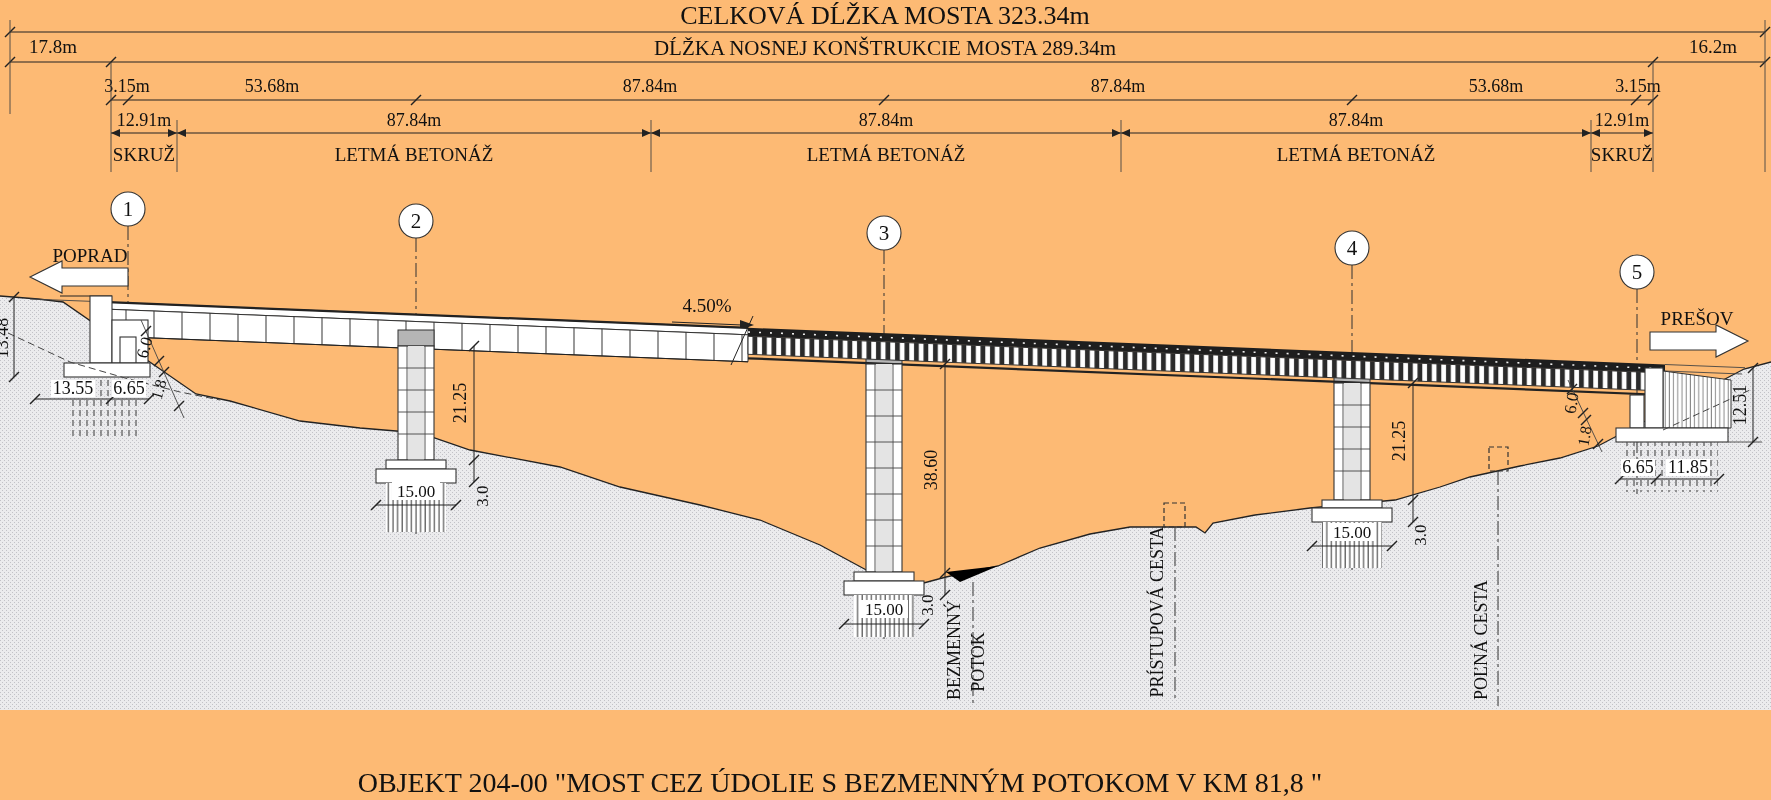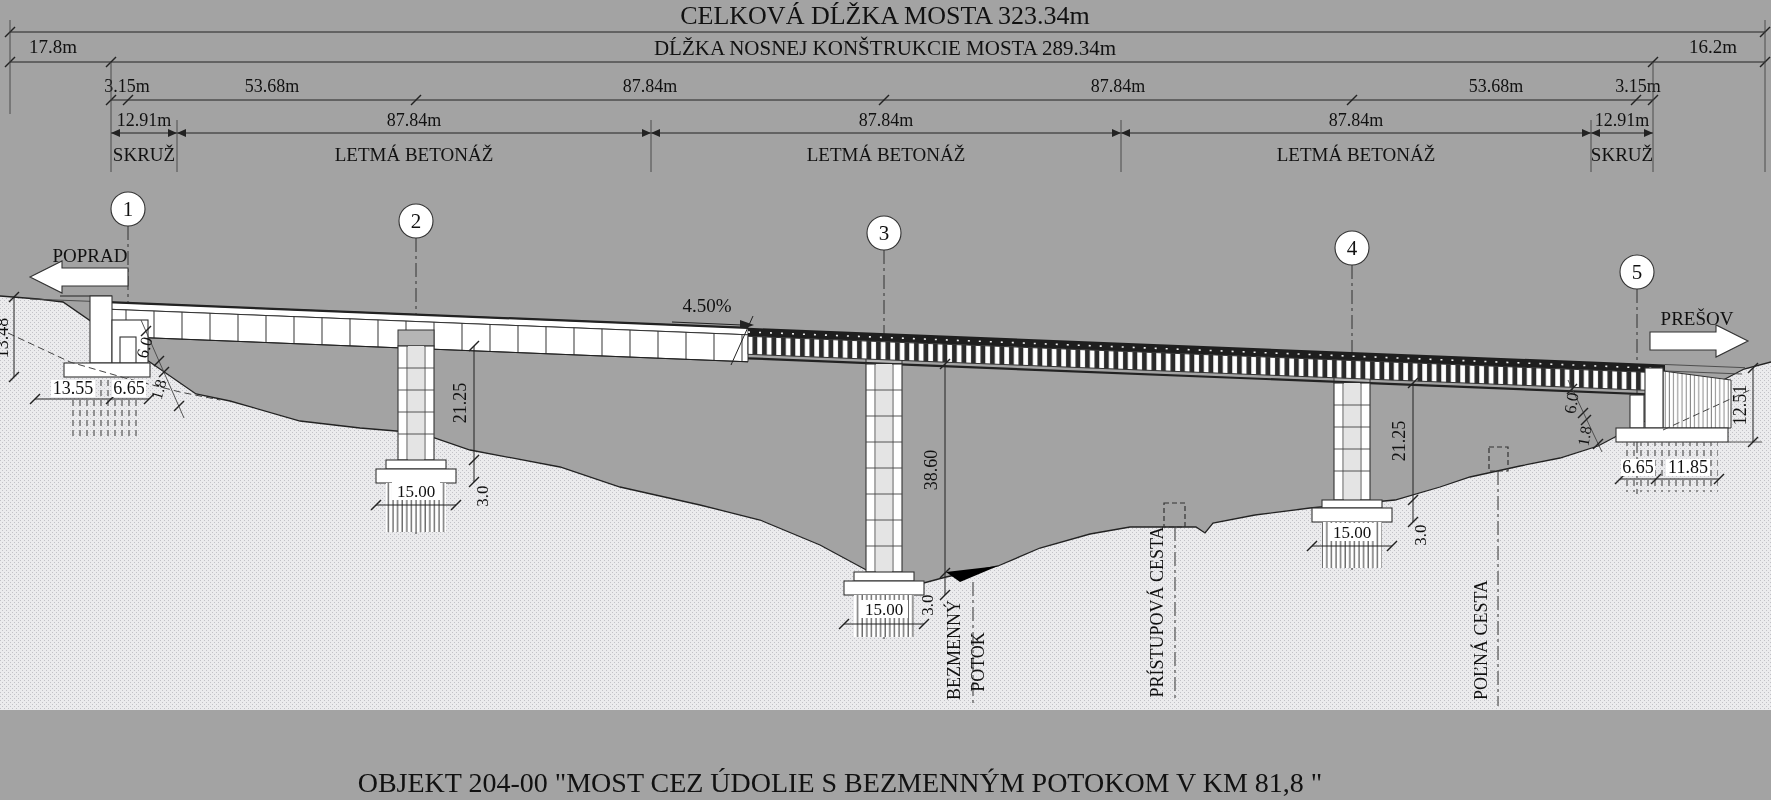--- a/index.html
+++ b/index.html
@@ -1,16 +1,16 @@
 <!DOCTYPE html>
 <html><head>
 <meta charset="utf-8">
 <style>
   html,body{margin:0;padding:0;background:#fff;}
-  .stage{position:relative;width:1771px;height:800px;background:#a3a3a3;overflow:hidden;}
+  .stage{position:relative;width:1771px;height:800px;background:#fdba74;overflow:hidden;}
   svg{display:block;}
   text{font-family:"Liberation Serif","DejaVu Serif",serif;fill:#111;}
   .ln{stroke:#222;stroke-width:1;fill:none;}
   .ln2{stroke:#222;stroke-width:2.2;fill:none;}
   .thin{stroke:#444;stroke-width:.9;fill:none;}
   .tick{stroke:#222;stroke-width:1.5;}
   .cl{stroke:#333;stroke-width:1;stroke-dasharray:14 4 3 4;fill:none;}
   .dash{stroke:#444;stroke-width:1;stroke-dasharray:7 4;fill:none;}
   .wb{fill:#fff;}
   .outl{fill:#fff;stroke:#333;stroke-width:1.1;}

